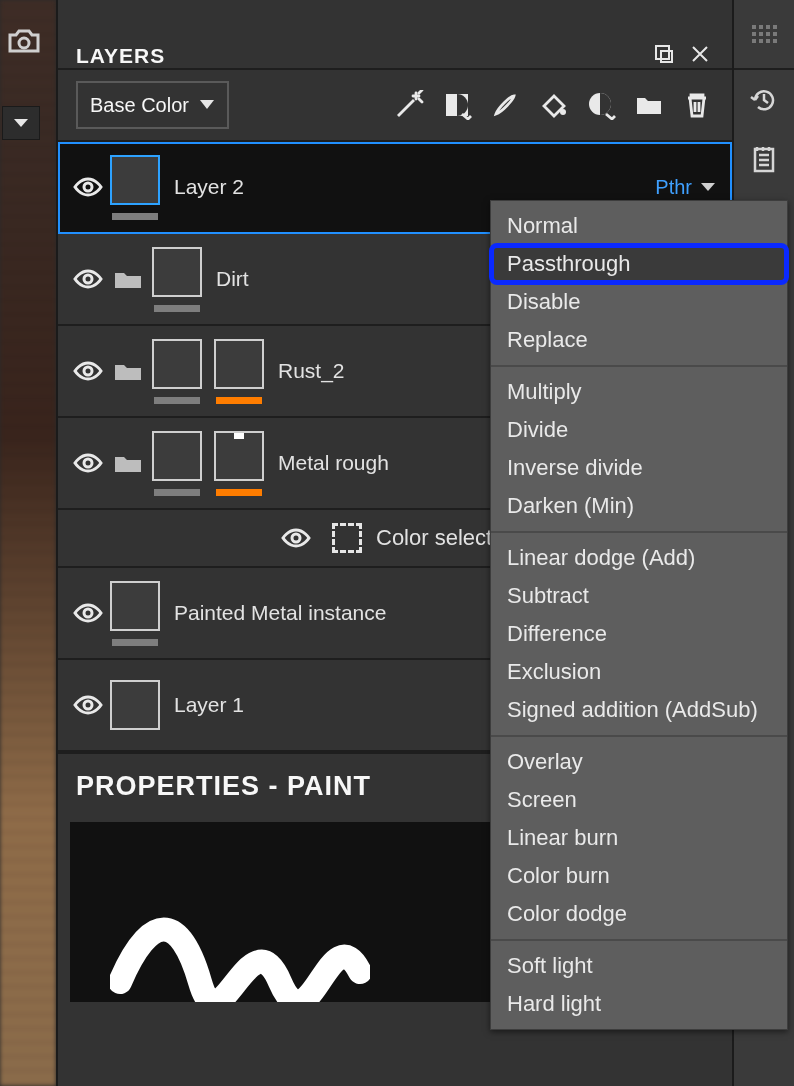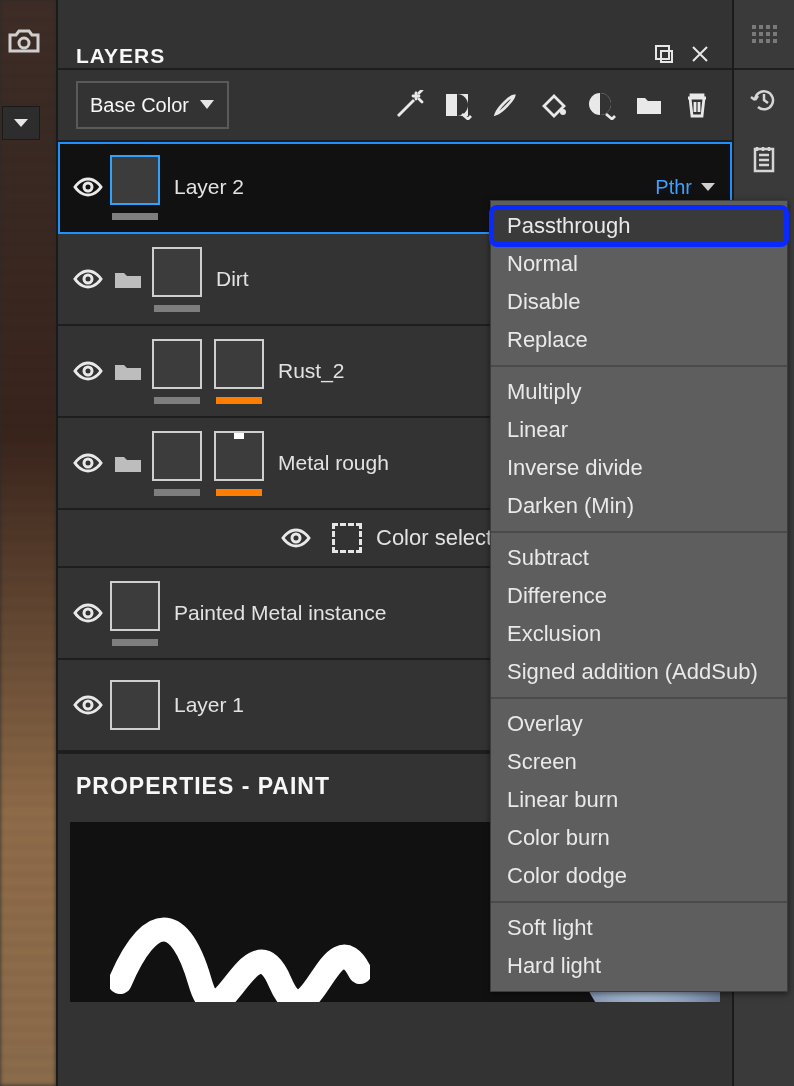--- a/index.html
+++ b/index.html
@@ -84,21 +84,21 @@
   .t-paint{background:linear-gradient(90deg,#b98d3c 0%,#a8812f 40%,#9f762a 100%)}
   .t-checker{background:repeating-conic-gradient(#fff 0 25%,#bdbdbd 0 50%);background-size:12px 12px}
 
   
   .sub-row{height:56px;display:flex;align-items:center;padding-left:220px;gap:14px;border-bottom:2px solid var(--divider);}
   .sub-row .dashbox{width:24px;height:24px;border:3px dashed #e6e6e6}
   .sub-label{font-size:22px;color:var(--text)}
 
   
   .props{border-top:2px solid var(--divider);}
-  .props-header{height:64px;display:flex;align-items:center;padding:0 18px;font-size:23px;font-weight:700;letter-spacing:1px;color:var(--text-strong);}
+  .props-header{height:64px;display:flex;align-items:center;padding:0 18px;font-size:27px;font-weight:700;letter-spacing:1px;color:var(--text-strong);}
   .props-swatch{background:#111;height:180px;margin:4px 12px 0 12px;position:relative;overflow:hidden}
   .props-swatch svg.brush{position:absolute;left:40px;top:60px;width:260px;height:120px;}
   .props-swatch .orb{position:absolute;right:-40px;bottom:-40px;width:180px;height:180px;border-radius:50%;background:radial-gradient(circle at 35% 30%,#f5f9ff 0%, #a9bcd6 45%, #415072 80%)}
 
   
   .rail{position:absolute;right:0;top:0;width:60px;height:100%;background:#3a3a3a;border-left:2px solid #1b1b1b}
   .rail .grip{height:68px;display:flex;align-items:center;justify-content:center;border-bottom:2px solid var(--divider)}
   .grip .dots{display:grid;grid-template-columns:repeat(4,4px);grid-auto-rows:4px;gap:3px}
   .grip .dots span{width:4px;height:4px;background:#7a7a7a;display:block}
   .rail .rbtn{height:60px;display:flex;align-items:center;justify-content:center}
@@ -376,34 +376,35 @@
     <div class="rbtn">
       <svg viewBox="0 0 30 30">
           <rect x="6" y="4" width="18" height="22"></rect>
           <path d="M10 10h10M10 15h10M10 20h10M8 2v4M14 2v4M20 2v4"></path>
         </svg>
     </div>
   </div>
 
   <div class="menu" id="blend-menu">
       <div class="grp">
+        <div class="mi">Normal</div>
         <div class="mi hi">Passthrough</div>
-        <div class="mi">Normal</div>
         <div class="mi">Disable</div>
         <div class="mi">Replace</div>
       </div>
       <div class="sep"></div>
       <div class="grp">
         <div class="mi">Multiply</div>
-        <div class="mi">Linear</div>
+        <div class="mi">Divide</div>
         <div class="mi">Inverse divide</div>
         <div class="mi">Darken (Min)</div>
       </div>
       <div class="sep"></div>
       <div class="grp">
+        <div class="mi">Linear dodge (Add)</div>
         <div class="mi">Subtract</div>
         <div class="mi">Difference</div>
         <div class="mi">Exclusion</div>
         <div class="mi">Signed addition (AddSub)</div>
       </div>
       <div class="sep"></div>
       <div class="grp">
         <div class="mi">Overlay</div>
         <div class="mi">Screen</div>
         <div class="mi">Linear burn</div>

